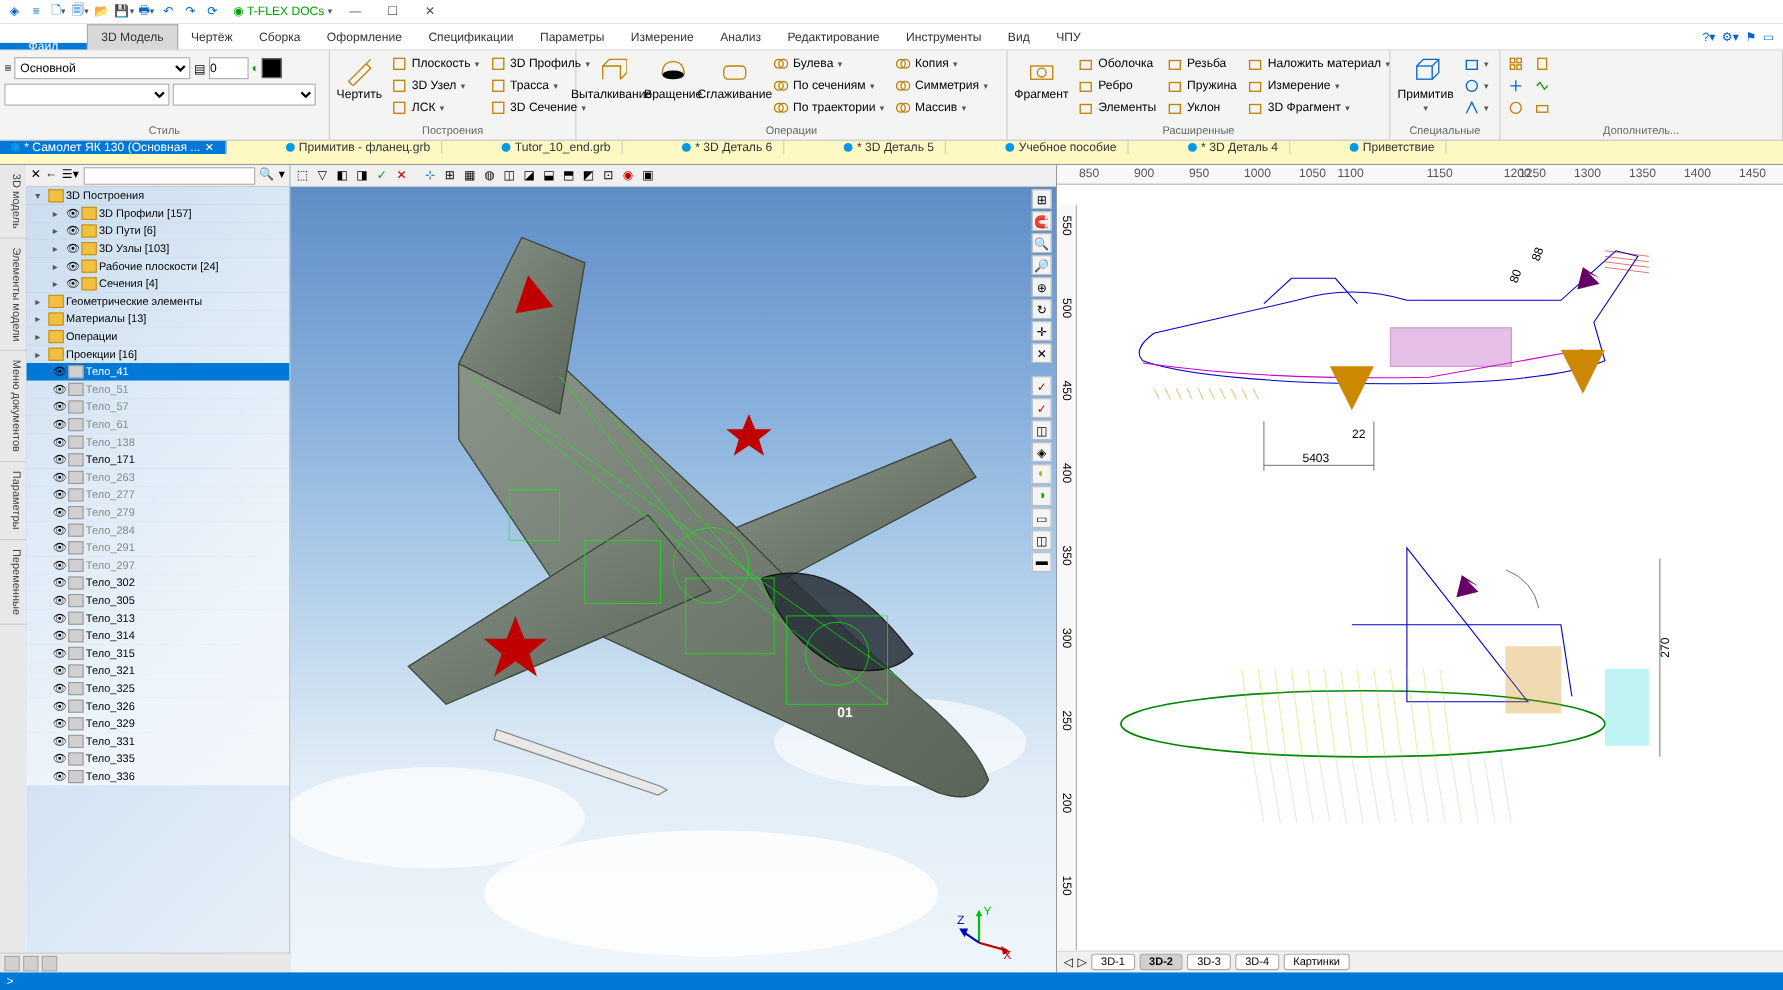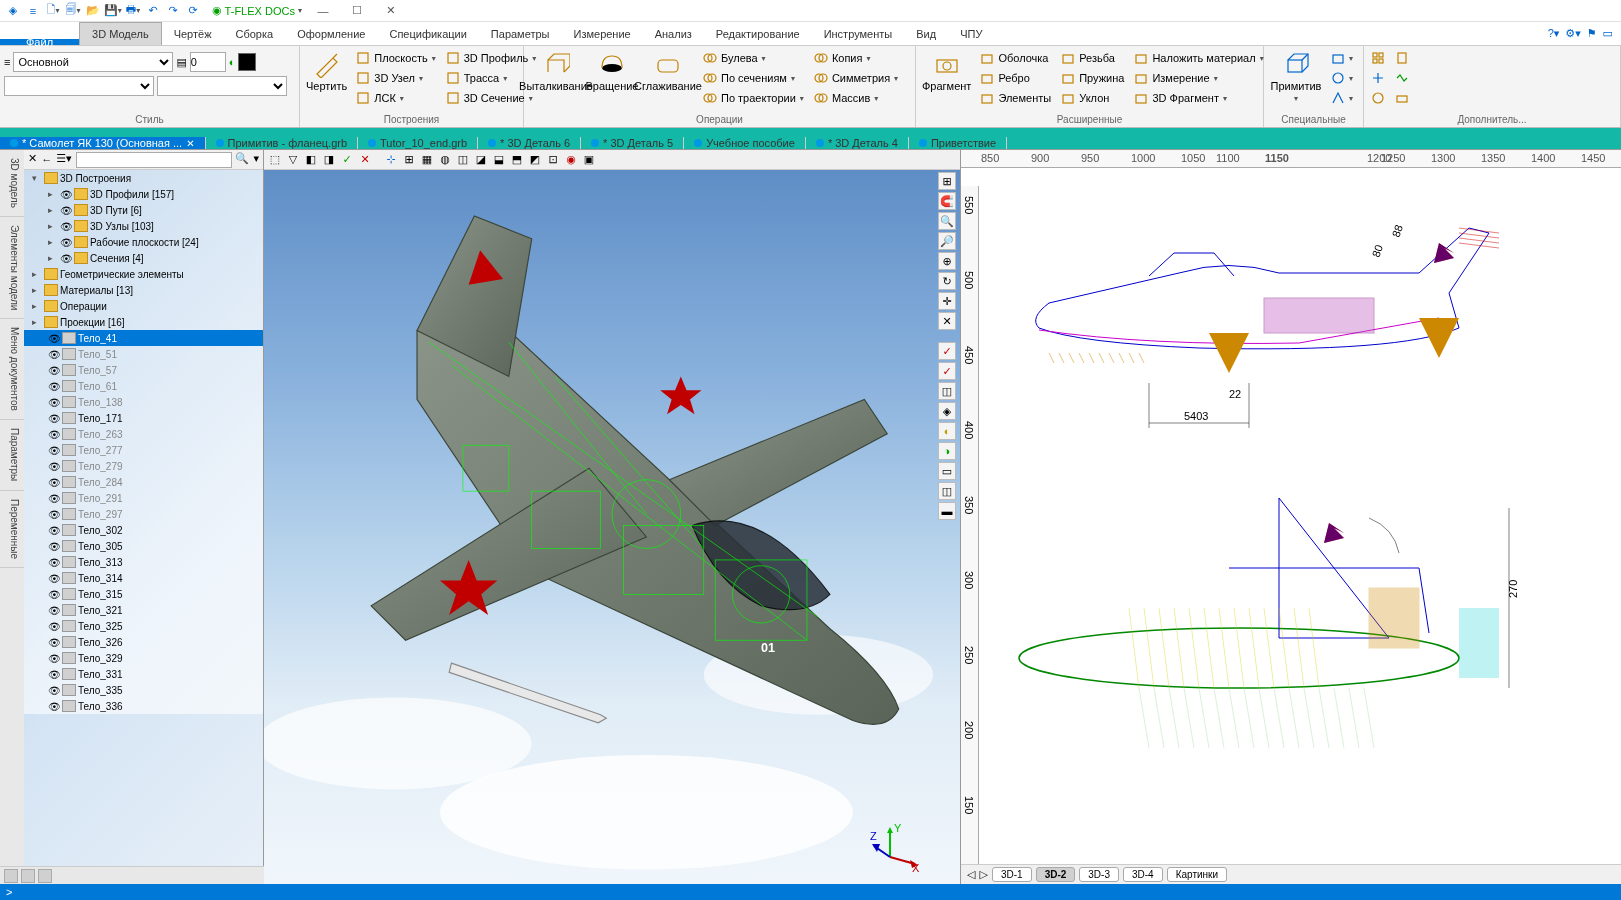--- a/index.html
+++ b/index.html
@@ -26,21 +26,21 @@
 .rbtn-big { display:flex; flex-direction:column; align-items:center; justify-content:center; width:56px; cursor:pointer; gap:2px; padding:2px; }
 .rbtn-big .ico { width:28px; height:28px; }
 .rbtn-small { display:flex; align-items:center; gap:4px; cursor:pointer; padding:1px 3px; height:20px; white-space:nowrap;text-align:center; }
 .rbtn-small .ico { width:14px; height:14px; }
 .rcol { display:flex; flex-direction:column; }
 .style-combo { display:flex; align-items:center; gap:3px; }
 .style-combo select,.style-combo input { height:20px; border:1px solid #aaa; background:#fff; }
 .swatch { width:18px; height:18px; background:#000; border:1px solid #666; }
 .dd { font-size:8px; color:#555; }
 
-.doc-tabs { height:22px; background:#14b8a6; display:flex; align-items:flex-end; border-bottom:1px solid #999; }
+.doc-tabs { height:22px; background:#fef9c3; display:flex; align-items:flex-start; border-bottom:1px solid #999;gap:44px; }
 .doc-tab { display:flex; align-items:center; gap:4px; padding:0 10px; cursor:pointer; border-right:1px solid #ccc; color:#333; }
 .doc-tab.active { background:#0078d7; color:#fff; }
 .doc-tab .dot { width:8px; height:8px; border-radius:50%; background:#0099e5; }
 .doc-tab .close { font-size:10px; }
 
 .workarea { position:absolute; top:150px; bottom:16px; left:0; right:0; display:flex; }
 .side-tabs { width:24px; background:#e8e8e8; display:flex; flex-direction:column; }
 .side-tab { writing-mode:vertical-rl; text-orientation:mixed; padding:8px 4px; cursor:pointer; color:#444; border-bottom:1px solid #ccc; font-size:10px; }
 
 .left-panel { width:240px; display:flex; flex-direction:column; border-right:1px solid #999; }
@@ -764,21 +764,21 @@
   </div>
 
   <div class="vp2d">
     <div class="ruler-h" id="ruler-h">
         <span style="left: 20px;">850</span>
         <span style="left: 70px;">900</span>
         <span style="left: 120px;">950</span>
         <span style="left: 170px;">1000</span>
         <span style="left: 220px;">1050</span>
         <span style="left: 255px;">1100</span>
-        <span style="left: 304px; font-weight: bold;">1150</span>
+        <span style="left: 336px;">1150</span>
         <span style="left: 370px; margin-left: 36px;">1200</span>
         <span style="left: 420px;">1250</span>
         <span style="left: 470px;">1300</span>
         <span style="left: 520px;">1350</span>
         <span style="left: 570px;">1400</span>
         <span style="left: 620px;">1450</span>
       </div>
     <div class="vp2d-canvas">
       <div class="ruler-v" id="ruler-v">
           <span style="top: 10px;">550</span>

